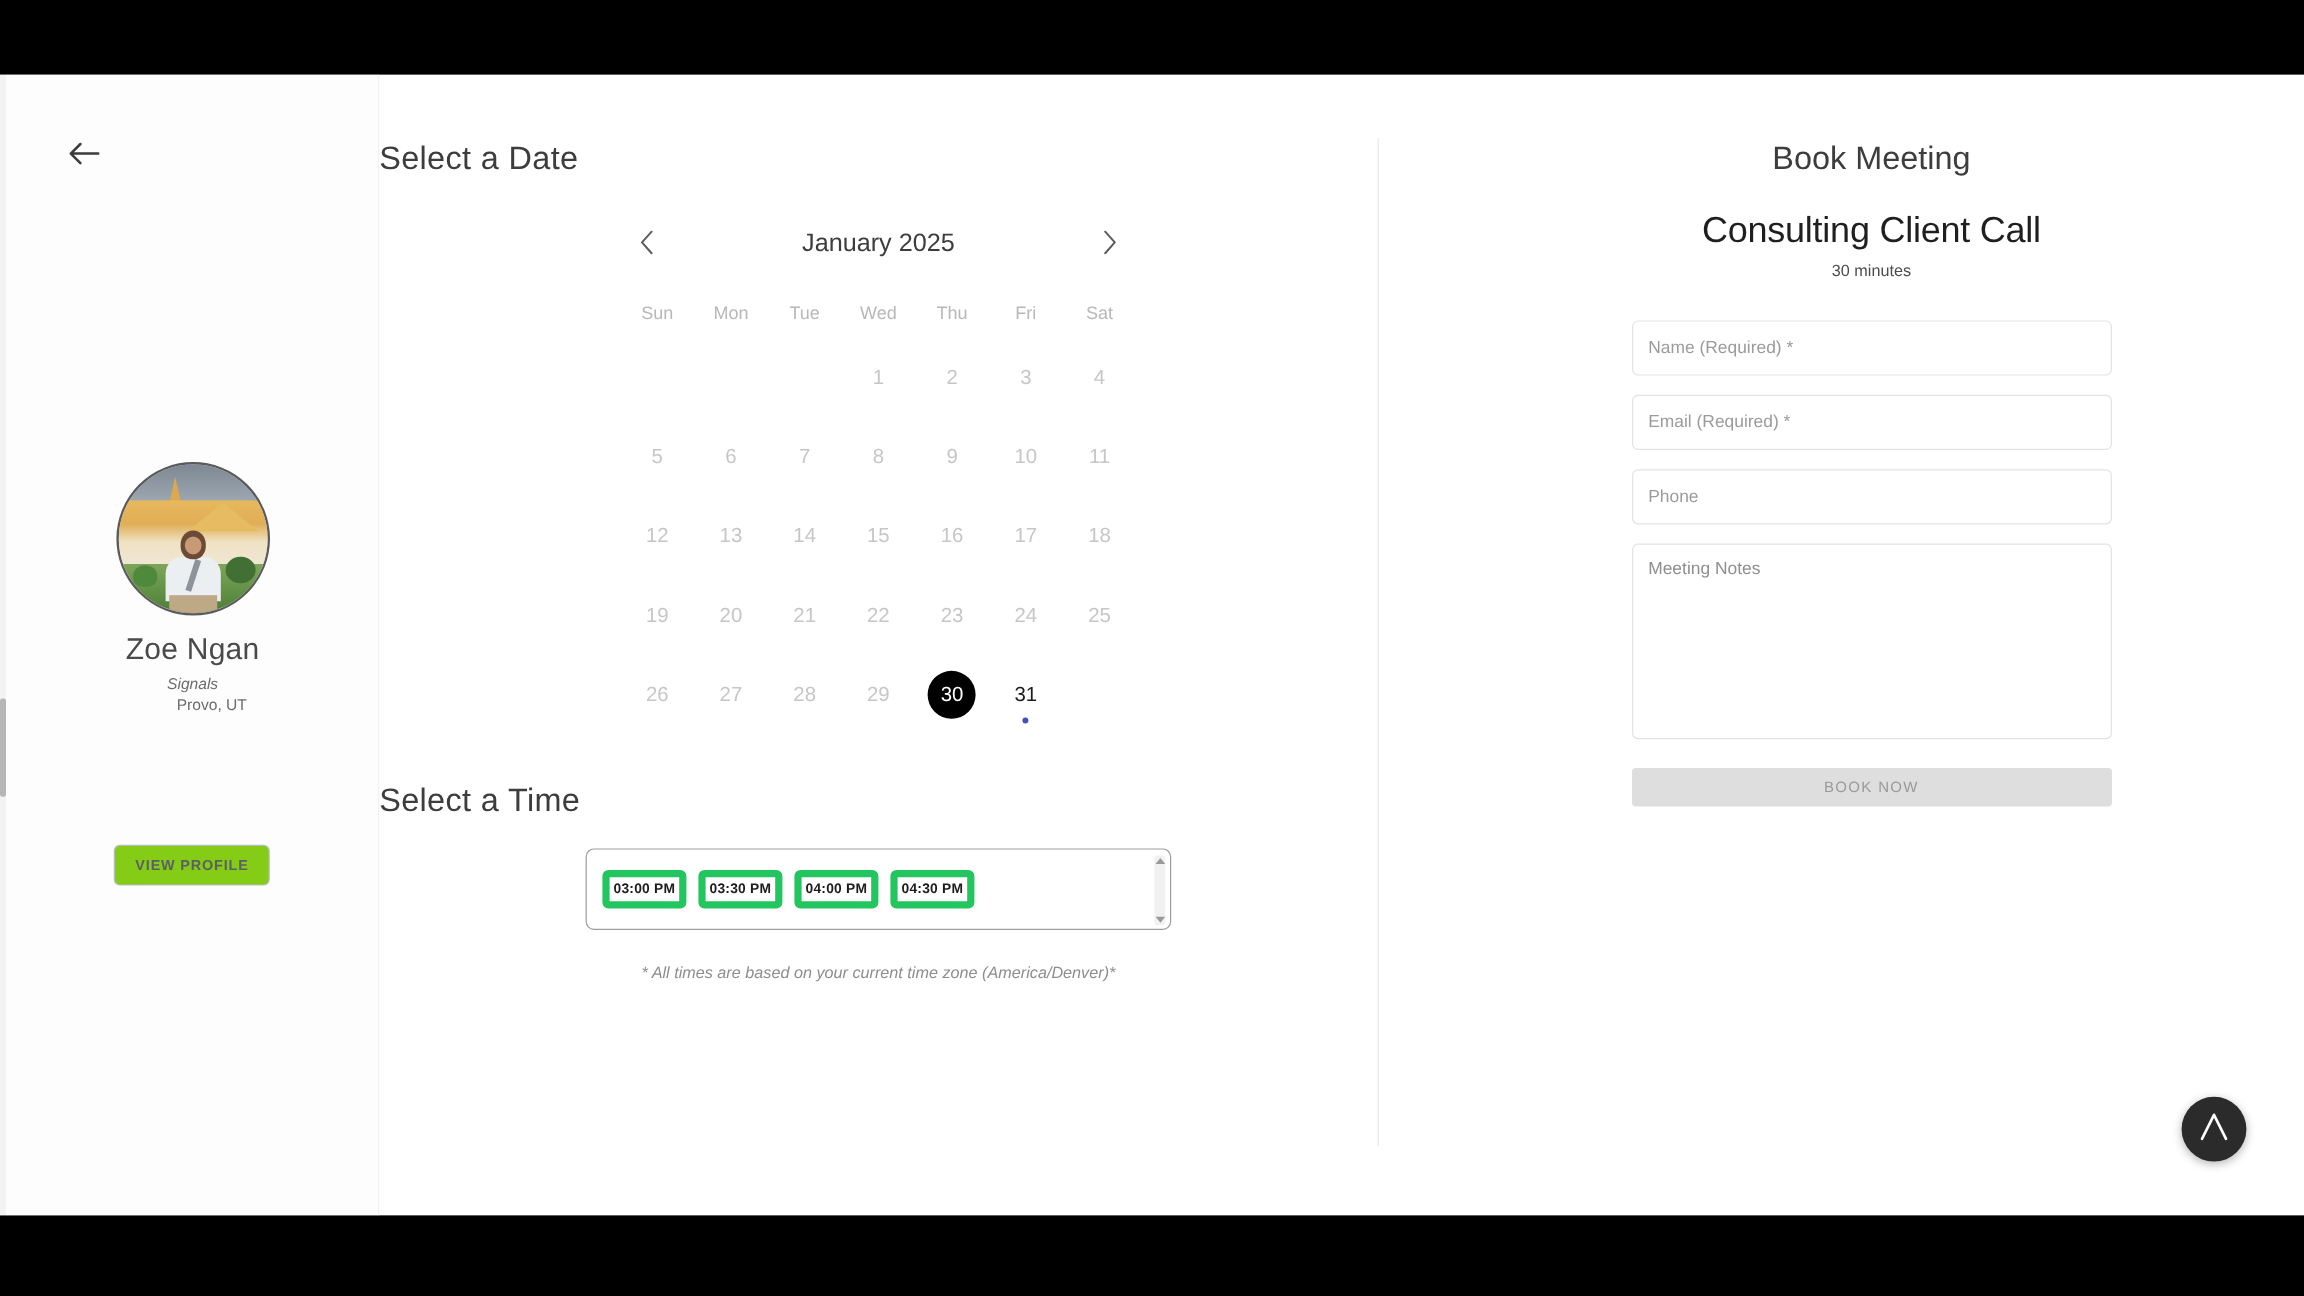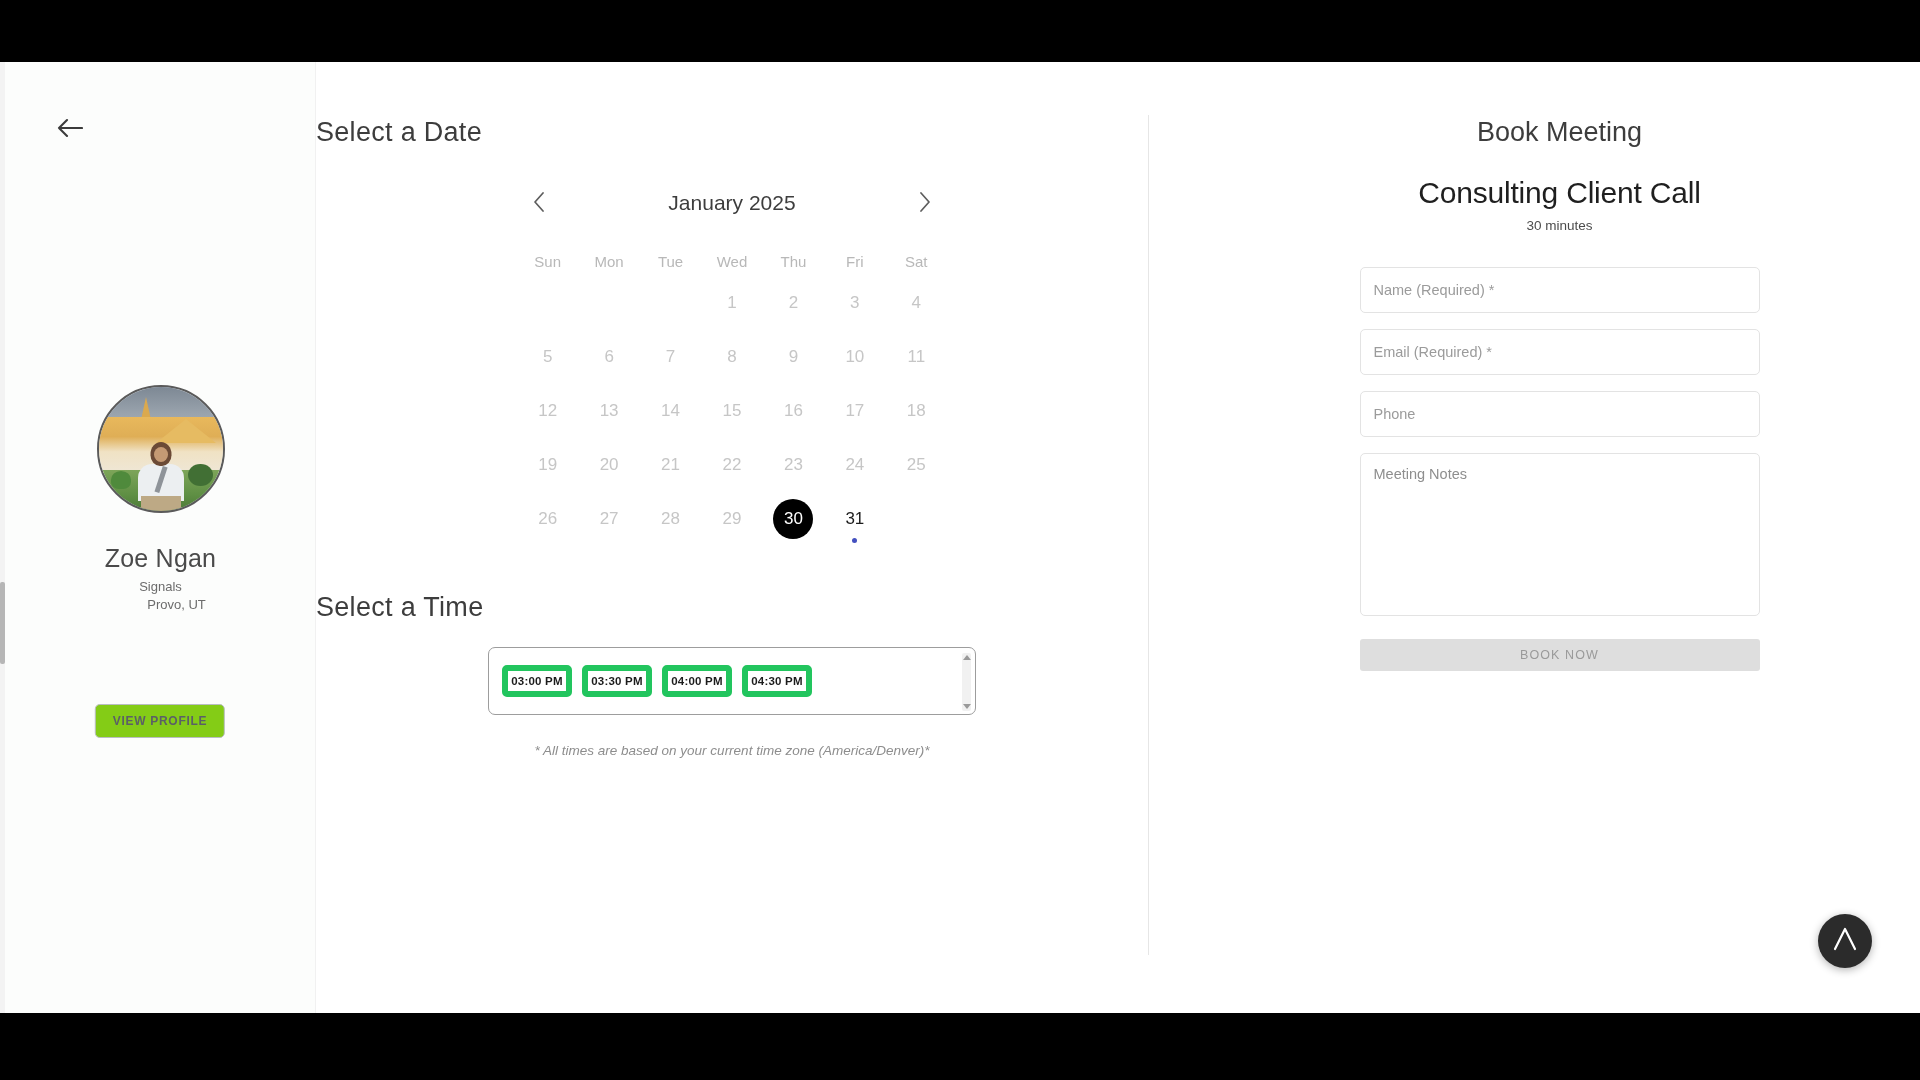--- a/index.html
+++ b/index.html
@@ -160,30 +160,31 @@
     background: #8e9399;
   }
   .avatar .person-pants {
     position: absolute; left: 50%; bottom: 0;
     transform: translateX(-50%);
     width: 40px; height: 12%;
     background: #bda985;
   }
 
   .profile-name {
-    margin-top: 31px;
+    margin-top: 14px;
     font-size: 25px;
     color: #4a4a4a;
     font-weight: 400;
     letter-spacing: .2px;
   }
   .profile-company {
     margin-top: 6px;
     font-size: 13px;
     color: #6c6c6c;
+    font-style: italic;
   }
   .profile-location {
     margin-top: 3px;
     font-size: 13px;
     color: #6c6c6c;
     padding-left: 32px;
   }
 
   .view-profile-button {
     position: absolute;
@@ -236,21 +237,21 @@
     font-size: 21px;
     color: #3d3d3d;
     font-weight: 400;
   }
 
   .calendar-grid {
     margin: 26px auto 0;
     width: 430px;
     display: grid;
     grid-template-columns: repeat(7, 1fr);
-    row-gap: 0;
+    row-gap: 12px;
   }
   .dow {
     height: 30px;
     display: flex; align-items: center; justify-content: center;
     font-size: 15px;
     color: #b8b8b8;
     font-weight: 400;
   }
   .day-cell {
     height: 54px;

